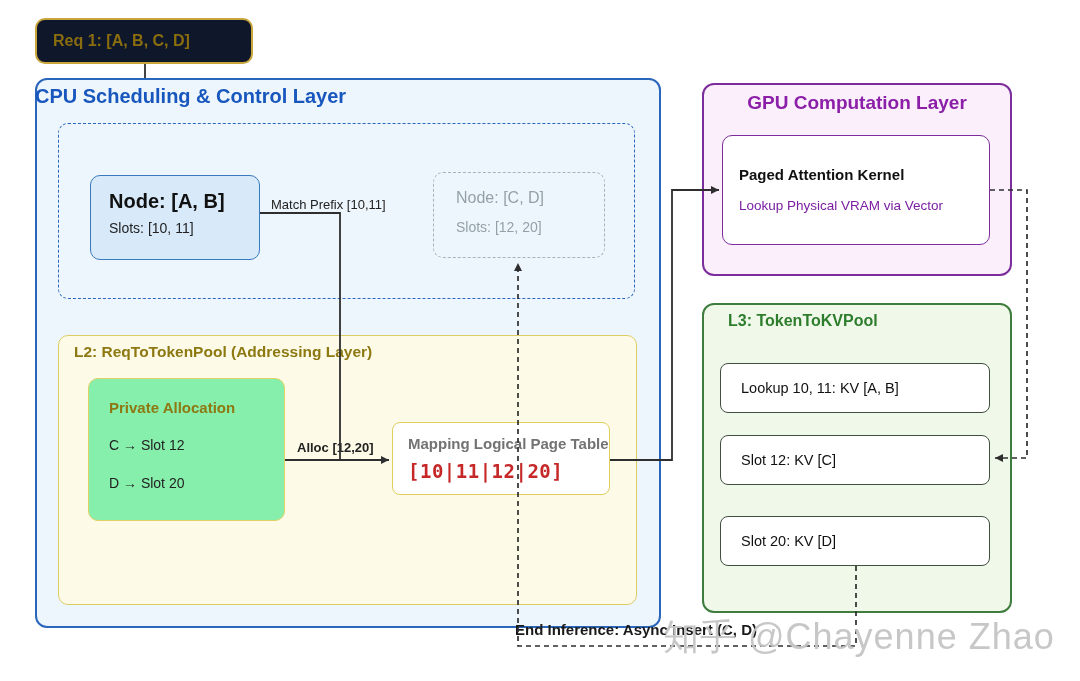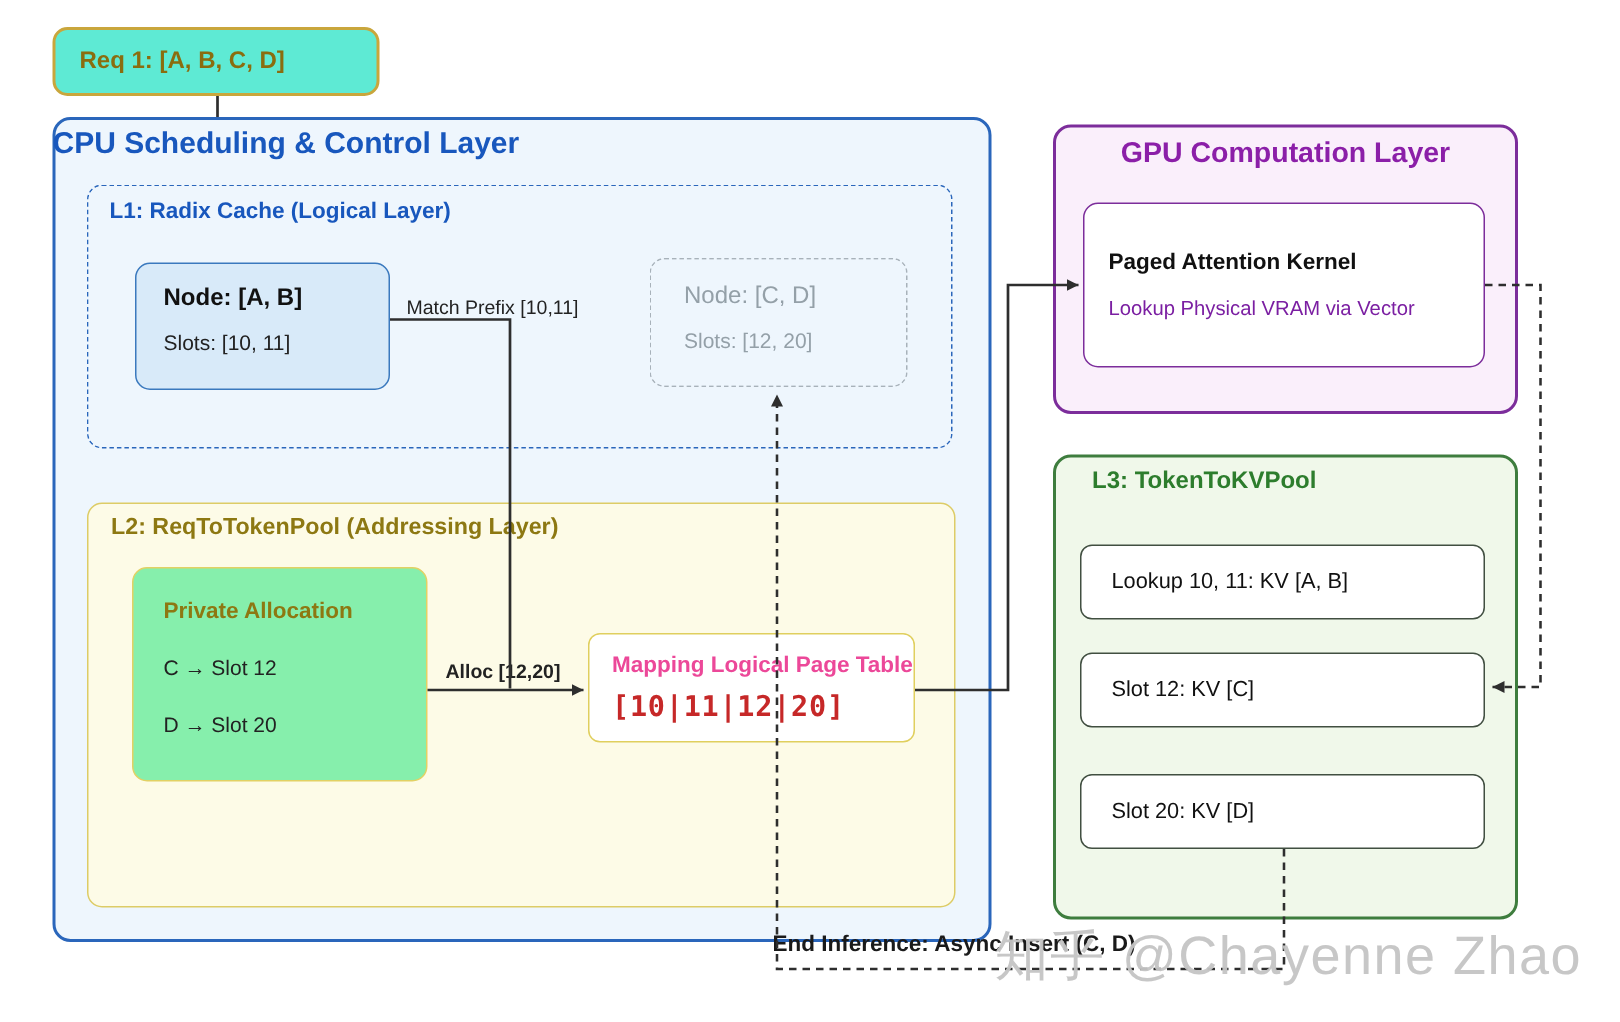--- a/index.html
+++ b/index.html
@@ -7,56 +7,56 @@
   body { font-family: "Liberation Sans", sans-serif; }
   #stage {
     position: relative; width: 1080px; height: 681px;
     background: #ffffff; overflow: hidden;
   }
   .abs { position: absolute; }
   .box { position: absolute; }
 
   
   .req-box { left: 35px; top: 18px; width: 218px; height: 46px;
-    background: #5eead4; border: 2px solid #c9a63c; border-radius: 10px; z-index: 2; }
+    background: #0f172a; border: 2px solid #c9a63c; border-radius: 10px; z-index: 2; }
   .req-label { position: absolute; left: 16px; top: 12px; font-size: 16px; font-weight: bold; color: #8a6d0f; }
 
   
   .cpu-box { left: 35px; top: 78px; width: 626px; height: 550px;
     background: #eef6fd; border: 2px solid #2a66bb; border-radius: 12px; z-index: 1; }
   .cpu-title { left: 35px; top: 85px; width: 626px; text-align: left;
     font-size: 20px; font-weight: bold; color: #1857bd; z-index: 2; }
 
   .l1-box { left: 58px; top: 123px; width: 577px; height: 176px;
     border: 1.6px dashed #2a66bb; border-radius: 10px; z-index: 2; }
   .l1-title { left: 73px; top: 132px; font-size: 15px; font-weight: bold; color: #1857bd; z-index: 3; }
 
   .node-ab { left: 90px; top: 175px; width: 170px; height: 85px;
     background: #d8eaf9; border: 1.6px solid #3a79be; border-radius: 10px; z-index: 3; }
-  .node-ab-title { position: absolute; left: 18px; top: 14px; font-size: 16px; font-weight: bold; color: #111; }
+  .node-ab-title { position: absolute; left: 18px; top: 14px; font-size: 20px; font-weight: bold; color: #111; }
   .node-ab-slots { position: absolute; left: 18px; top: 44px; font-size: 14px; color: #222; }
 
   .node-cd { left: 433px; top: 172px; width: 172px; height: 86px;
     border: 1.5px dashed #a8b2ba; border-radius: 10px; z-index: 3; }
   .node-cd-title { position: absolute; left: 22px; top: 16px; font-size: 16px; font-weight: normal; color: #94a0a8; }
   .node-cd-slots { position: absolute; left: 22px; top: 46px; font-size: 14px; color: #94a0a8; }
 
   .l2-box { left: 58px; top: 335px; width: 579px; height: 270px;
     background: #fdfbe7; border: 1.5px solid #ddcc66; border-radius: 10px; z-index: 2; }
   .l2-title { left: 74px; top: 343px; font-size: 15.5px; font-weight: bold; color: #8d7812; z-index: 3; }
 
   .priv-box { left: 88px; top: 378px; width: 197px; height: 143px;
     background: #86efac; border: 1.5px solid #e2d164; border-radius: 10px; z-index: 3; }
   .priv-title { position: absolute; left: 20px; top: 20px; font-size: 15px; font-weight: bold; color: #8d7812; }
   .priv-item-0 { position: absolute; left: 20px; top: 58px; font-size: 14px; color: #222; }
   .priv-item-1 { position: absolute; left: 20px; top: 96px; font-size: 14px; color: #222; }
 
   .map-box { left: 392px; top: 422px; width: 218px; height: 73px;
     background: #ffffff; border: 1.6px solid #e0cf5e; border-radius: 8px; z-index: 3; }
-  .map-title { position: absolute; left: 15px; top: 12px; font-size: 15px; font-weight: bold; color: #ec4899; }
+  .map-title { position: absolute; left: 15px; top: 12px; font-size: 15px; font-weight: bold; color: #737373; }
   .map-value { position: absolute; left: 15px; top: 37px; font-size: 19px; font-weight: bold;
     color: #c62828; font-family: "DejaVu Sans Mono", "Liberation Mono", monospace; letter-spacing: 0.5px; }
 
   
   .gpu-box { left: 702px; top: 83px; width: 310px; height: 193px;
     background: #faeffb; border: 2px solid #7c2d9b; border-radius: 12px; z-index: 1; }
   .gpu-title { left: 702px; top: 92px; width: 310px; text-align: center;
     font-size: 19px; font-weight: bold; color: #8b1fa8; z-index: 2; }
   .kernel-box { left: 722px; top: 135px; width: 268px; height: 110px;
     background: #ffffff; border: 1.6px solid #7c2d9b; border-radius: 10px; z-index: 2; }
@@ -94,21 +94,20 @@
 <div id="stage">
 
   <div class="box req-box">
     <div class="req-label">Req 1: [A, B, C, D]</div>
   </div>
 
   <div class="box cpu-box"></div>
   <div class="abs cpu-title">CPU Scheduling &amp; Control Layer</div>
 
   <div class="box l1-box"></div>
-  <div class="abs l1-title">L1: Radix Cache (Logical Layer)</div>
 
   <div class="box node-ab">
     <div class="node-ab-title">Node: [A, B]</div>
     <div class="node-ab-slots">Slots: [10, 11]</div>
   </div>
 
   <div class="box node-cd">
     <div class="node-cd-title">Node: [C, D]</div>
     <div class="node-cd-slots">Slots: [12, 20]</div>
   </div>

